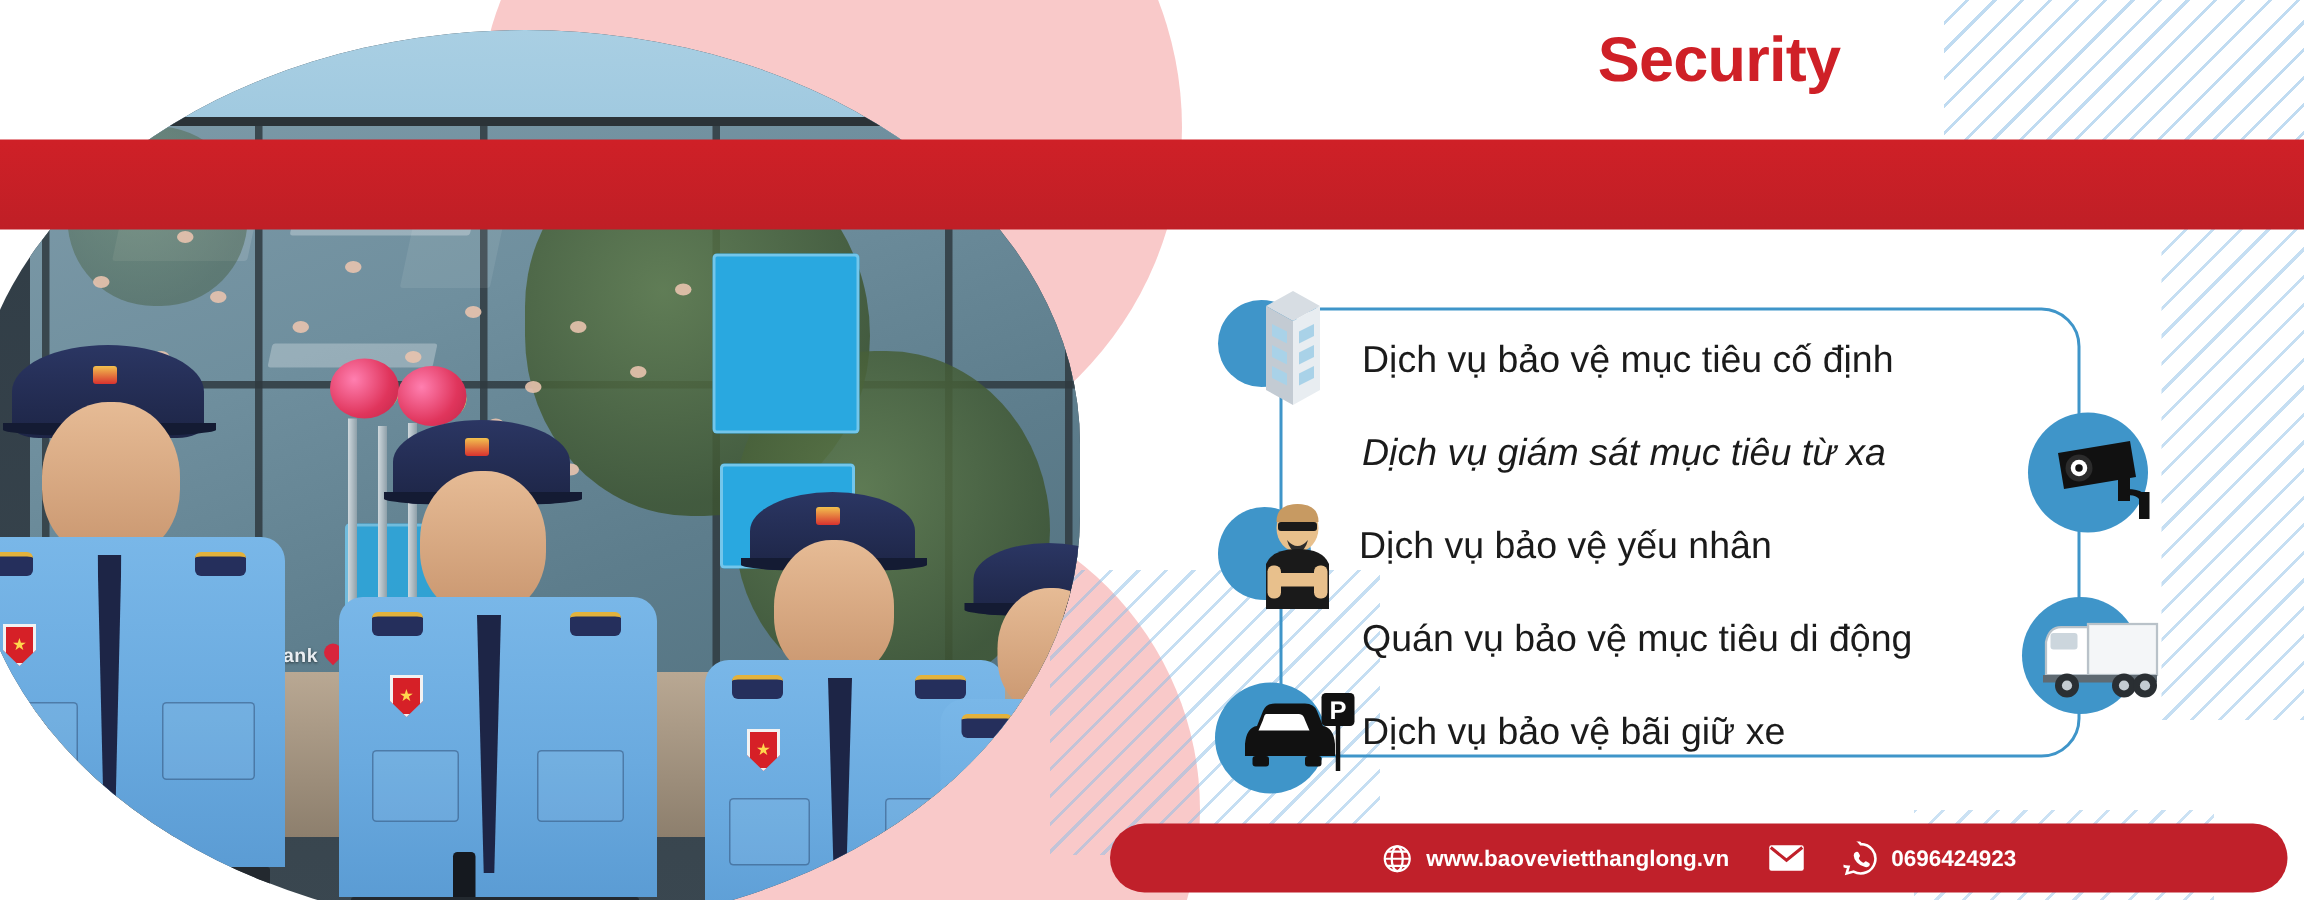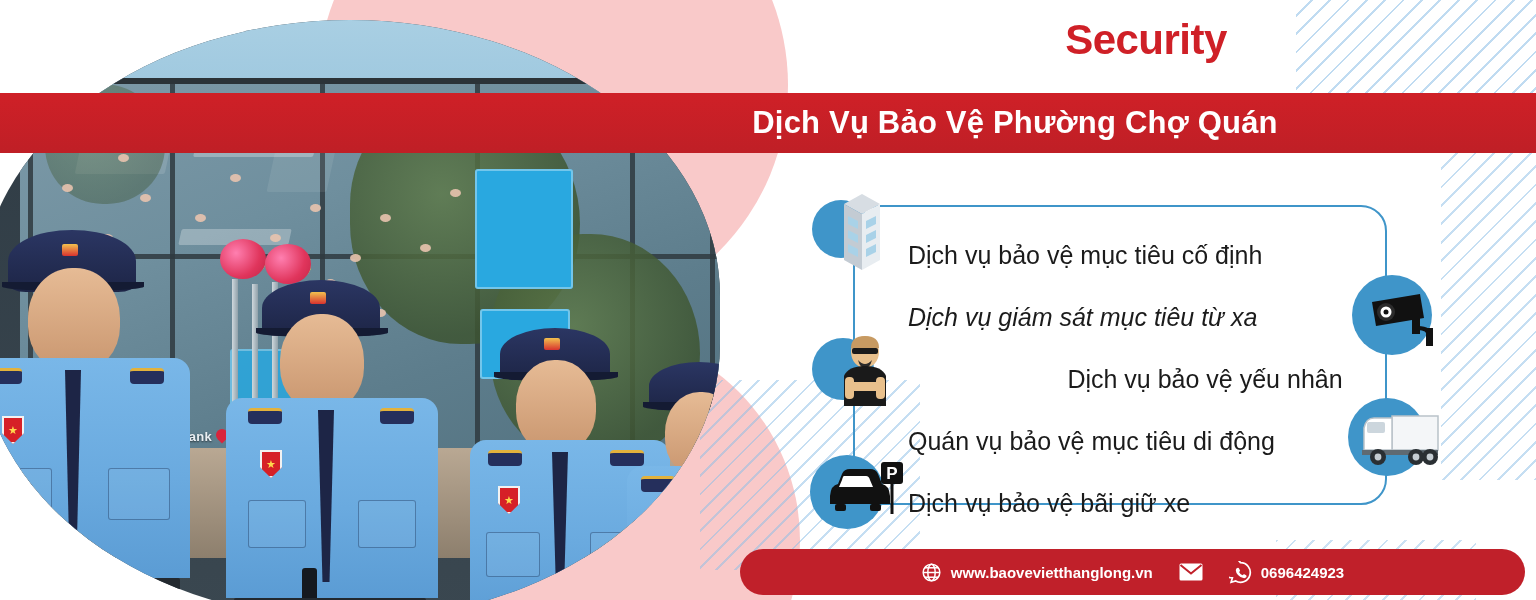--- a/index.html
+++ b/index.html
@@ -176,30 +176,30 @@
     position:absolute; left:1385px; top:6px; width:108px; height:122px;
   }
   .logo svg { display:block; width:108px; height:122px; }
 
   
   .svc-box {
     position:absolute; left:853px; top:205px; width:534px; height:300px;
     border:2px solid #3f95c9; border-radius:26px; background:transparent;
   }
   .svc-list {
-    position:absolute; left:853px; top:205px; width:560px; height:300px;margin-top:15px;
+    position:absolute; left:853px; top:205px; width:560px; height:300px;
   }
   .svc-row {
     position:absolute; left:0; width:560px; height:34px;
     display:flex; align-items:center;
     color:#1b1b1b; font-size:25px; font-weight:500; white-space:nowrap;
   }
   .svc-row.r0 { top:18px;  left:55px; }
   .svc-row.r1 { top:80px;  left:55px;font-style:italic; }
-  .svc-row.r2 { top:142px; left:72px;justify-content:center; }
+  .svc-row.r2 { top:142px; left:53px; }
   .svc-row.r3 { top:204px; left:55px; }
   .svc-row.r4 { top:266px; left:55px; }
 
   .blue-dot {
     position:absolute; border-radius:50%; background:#3f95c9;
   }
   .svc-icon { position:absolute; }
 
   
   .contact-bar {
@@ -335,21 +335,20 @@
         <div class="g-body" style="left:-8px;top:176px;width:160px;height:180px;"></div>
         <div class="g-epaulette" style="left:6px;top:186px;"></div>
         <div class="g-badge" style="left:12px;top:220px;"></div>
         <div class="g-pocket" style="left:4px;top:262px;width:50px;height:42px;"></div>
 
       </div>
     </div>
   </div>
 
   <div class="red-band"></div>
-  <div class="red-band-title">Dịch Vụ Bảo Vệ Phường Chợ Quán</div>
 
   <div class="security-word">Security</div>
 
 
   <div class="svc-box"></div>
 
   <div class="deco blue-dot" style="left:812px;top:200px;width:58px;height:58px;"></div>
   <div class="deco blue-dot" style="left:812px;top:338px;width:62px;height:62px;"></div>
   <div class="deco blue-dot" style="left:810px;top:455px;width:74px;height:74px;"></div>
   <div class="deco blue-dot" style="left:1352px;top:275px;width:80px;height:80px;"></div>

